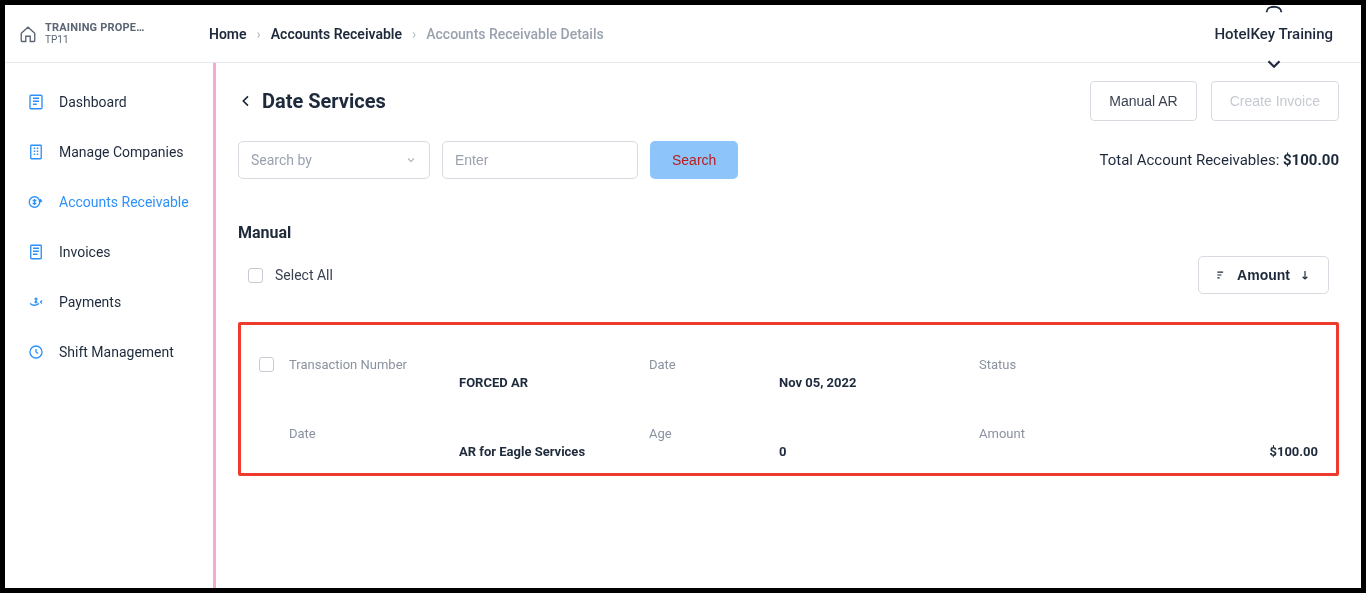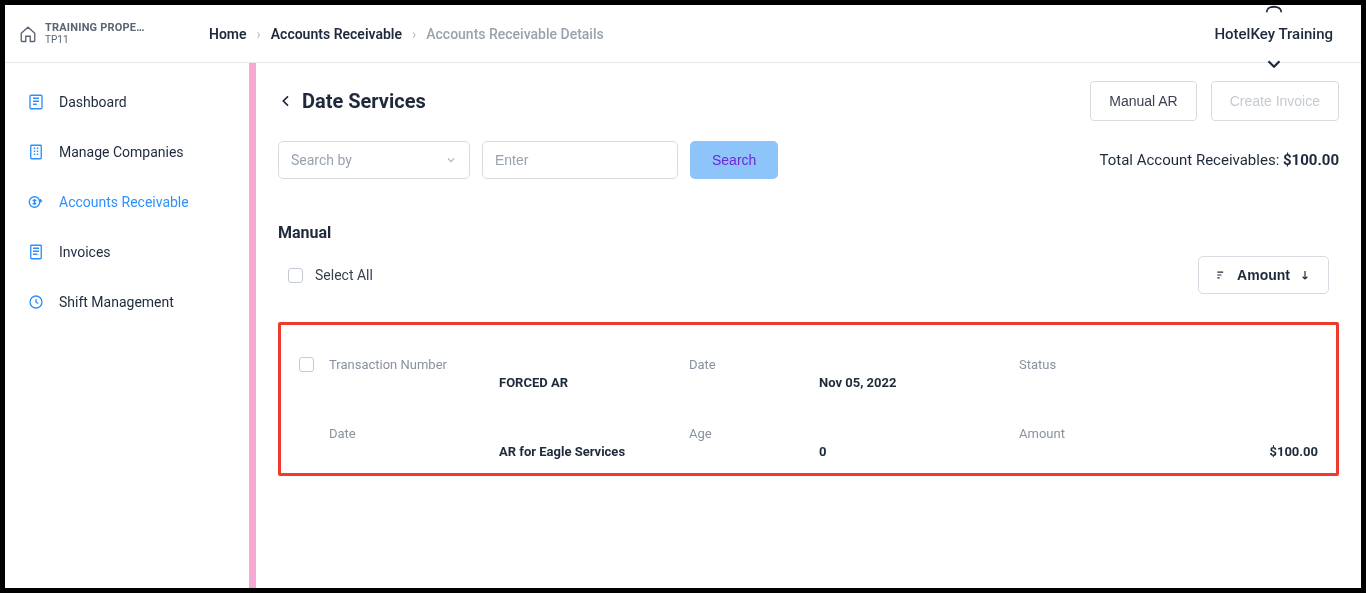--- a/index.html
+++ b/index.html
@@ -22,38 +22,38 @@
   .property-text { display: flex; flex-direction: column; font-size: 11px; color: #5a6472; line-height: 1.2; }
   .property-name { font-weight: 700; letter-spacing: .2px; }
   .property-code { font-size: 10px; }
   .breadcrumbs { display: flex; align-items: center; gap: 10px; font-size: 14px; font-weight: 600; color: #1e2a3b; flex: 1; }
   .crumb-sep { color: #b5bbc5; font-weight: 400; }
   .crumb-dim { color: #9aa2af; font-weight: 500; }
   .user-menu { display: flex; align-items: center; gap: 10px; font-size: 15px; font-weight: 500; color: #1e2a3b; cursor: pointer; flex-direction: column; }
   .user-menu svg { width: 22px; height: 22px; }
   .chev-down { width: 14px; height: 14px; }
   .body { display: flex; flex: 1; min-height: 0; }
-  .sidebar { width: 251px; border-right: 7px solid #f9a8d4; padding-top: 14px; }
+  .sidebar { width: 211px; border-right: 3px solid #f9a8d4; padding-top: 14px; }
   .nav-item { display: flex; align-items: center; gap: 14px; padding: 16px 14px 16px 22px; font-size: 14px; color: #1e2a3b; cursor: pointer; }
   .nav-item.active { color: #2e90fa; }
   .nav-item .icn { width: 18px; height: 18px; flex-shrink: 0; color: #2e90fa; }
   .main { flex: 1; padding: 18px 22px; overflow: auto; }
   .page-head { display: flex; align-items: center; justify-content: space-between; margin-bottom: 20px; }
   .page-title-wrap { display: flex; align-items: center; gap: 8px; }
   .back-chev { width: 16px; height: 16px; color: #1e2a3b; cursor: pointer; }
   .page-title { font-size: 20px; font-weight: 700; color: #1e2a3b; }
   .head-actions { display: flex; gap: 14px; }
   .btn { height: 40px; padding: 0 18px; border-radius: 4px; border: 1px solid #d7dbe1; background: #fff; font-size: 14px; color: #3a4252; cursor: pointer; display: inline-flex; align-items: center; }
   .btn-disabled { color: #c5cad3; cursor: default; }
   .filter-row { display: flex; align-items: center; gap: 12px; margin-bottom: 10px; }
   .select-box { width: 192px; height: 38px; border: 1px solid #d7dbe1; border-radius: 5px; display: flex; align-items: center; justify-content: space-between; padding: 0 12px; color: #9aa2af; font-size: 14px; cursor: pointer; background: #fff; }
   .select-box .down { width: 12px; height: 12px; color: #b5bbc5; }
   .text-input { width: 196px; height: 38px; border: 1px solid #d7dbe1; border-radius: 5px; padding: 0 12px; font-size: 14px; color: #1e2a3b; background: #fff; }
   .text-input::placeholder { color: #9aa2af; }
-  .btn-search { height: 38px; padding: 0 22px; border-radius: 5px; border: none; background: #8dc4f9; color: #6d28d9; font-size: 14px; cursor: pointer; }
+  .btn-search { height: 38px; padding: 0 22px; border-radius: 5px; border: none; background: #8dc4f9; color: #b91c1c; font-size: 14px; cursor: pointer; }
   .total-line { margin-left: auto; font-size: 15px; color: #1e2a3b; }
   .total-line .bold { font-weight: 700; }
   .section-title { font-size: 16px; font-weight: 700; color: #1e2a3b; margin-top: 44px; margin-bottom: 14px; }
   .select-row { display: flex; align-items: center; justify-content: space-between; padding: 0 10px; margin-bottom: 28px; }
   .select-all-wrap { display: flex; align-items: center; gap: 12px; font-size: 14px; color: #3a4252; cursor: pointer; }
   .chk { width: 15px; height: 15px; border: 1.5px solid #c5cad3; border-radius: 3px; display: inline-block; background: #fff; }
   .sort-btn { display: flex; align-items: center; gap: 8px; height: 38px; padding: 0 16px; border: 1px solid #d7dbe1; border-radius: 5px; background: #fff; font-size: 14px; font-weight: 600; color: #1e2a3b; cursor: pointer; }
   .sort-btn svg { width: 14px; height: 14px; }
   .txn-card { border: 3px solid #ef3b2d; border-radius: 2px; padding: 14px 18px; }
   .txn-grid { display: grid; grid-template-columns: 30px 170px 190px 130px 200px 120px 1fr; row-gap: 18px; align-items: center; font-size: 13px; }
@@ -123,20 +123,27 @@
       </div>
       <div class="nav-item">
         <svg class="icn" viewBox="0 0 24 24" fill="none" stroke="currentColor" stroke-width="1.8">
             <rect x="5" y="3" width="14" height="18" rx="1"></rect>
             <path d="M8 7h8M8 11h8M8 15h6"></path>
           </svg>
         <span>Invoices</span>
       </div>
       <div class="nav-item">
         <svg class="icn" viewBox="0 0 24 24" fill="none" stroke="currentColor" stroke-width="1.8">
+            <path d="M4 14c4 3 8 3 12 0M12 6v8m-2-6h4m-4 4h4"></path>
+            <path d="M20 10l-2 2 2 2"></path>
+          </svg>
+        <span>Payments</span>
+      </div>
+      <div class="nav-item">
+        <svg class="icn" viewBox="0 0 24 24" fill="none" stroke="currentColor" stroke-width="1.8">
             <circle cx="12" cy="12" r="8"></circle>
             <path d="M12 8v4l3 2"></path>
           </svg>
         <span>Shift Management</span>
       </div>
     </nav>
 
     <main class="main">
 
       <div class="page-head">

